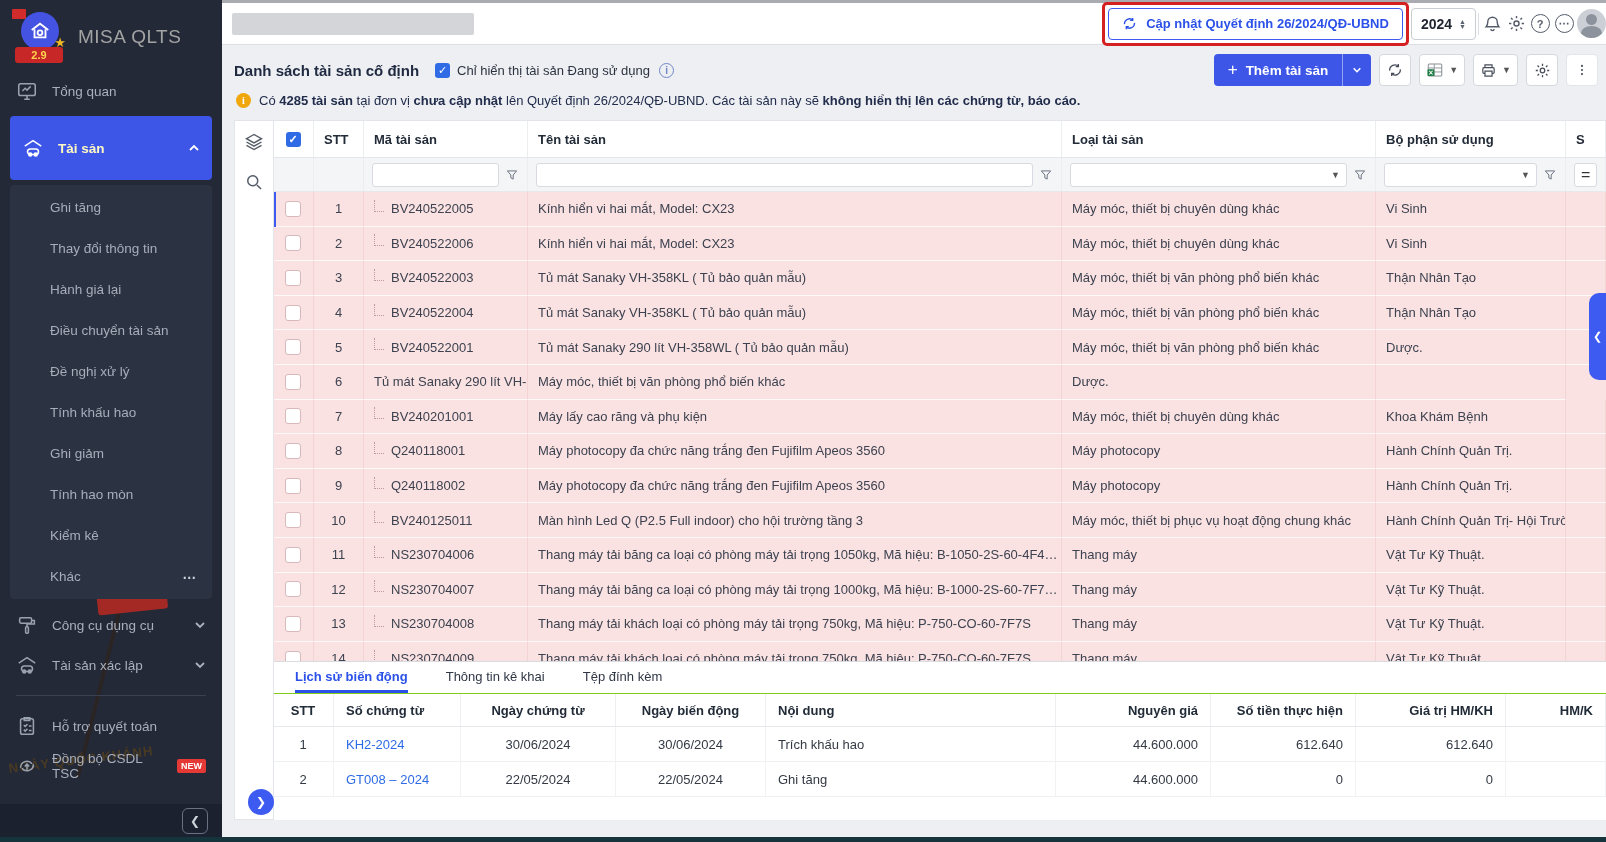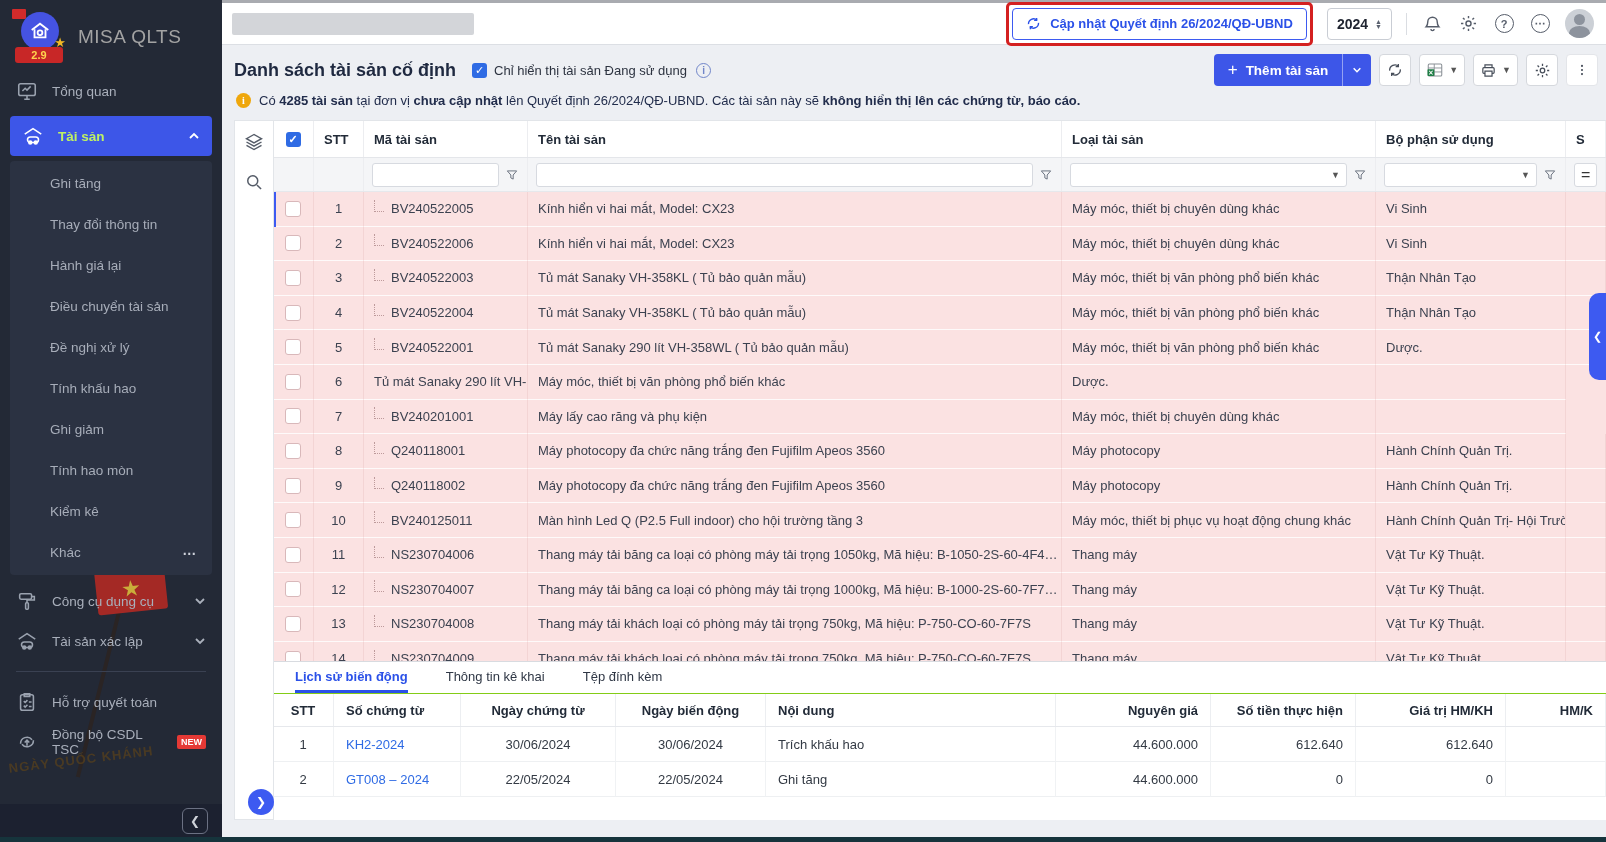--- a/index.html
+++ b/index.html
@@ -20,56 +20,56 @@
   .logo-art{width:54px;height:56px;position:relative;flex:0 0 auto}
   .logo-circle{position:absolute;left:9px;top:3px;width:38px;height:38px;border-radius:50%;background:#4553e2;
                display:flex;align-items:center;justify-content:center}
   .logo-flag{position:absolute;left:0;top:0;width:14px;height:10px;background:#d22b2b;border-radius:1px}
   .logo-star{position:absolute;right:0;top:26px;color:#f2b825;font-size:13px}
   .logo-ribbon{position:absolute;left:3px;bottom:2px;width:48px;height:16px;background:#c82727;border-radius:3px;
                color:#ffd44d;font-weight:700;font-size:11px;display:flex;align-items:center;justify-content:center}
   .logo-text{color:#a3a3a3;font-size:19px;font-weight:400;letter-spacing:.5px}
   .side-item{display:flex;align-items:center;gap:14px;height:40px;padding:0 16px;font-size:13.5px;color:#a9afbb;cursor:pointer}
   .side-item .lbl{flex:1}
-  .side-item.active{margin:5px 10px;border-radius:4px;background:#3d56e8;color:#bef264;font-weight:700;padding:0 12px;height:40px}
+  .side-item.active{margin:5px 10px;border-radius:4px;background:#3d56e8;color:#fef9c3;font-weight:700;padding:12px 12px;height:40px}
   .side-icon{width:22px;height:22px;flex:0 0 auto;color:#9aa2af}
   .side-item.active .side-icon{color:#fff}
   .submenu{margin:4px 10px 6px 10px;background:#2b3242;border-radius:4px;padding:2px 0}
   .submenu-item{height:41px;display:flex;align-items:center;padding:0 14px 0 40px;font-size:13.5px;color:#a7adb9;cursor:pointer}
   .submenu-item .more{margin-left:auto;letter-spacing:2px;color:#cfd3db;font-weight:700}
   .chev{color:#aab0bc;width:12px;height:12px}
   .side-divider{height:1px;background:#3a4152;margin:10px 16px}
   .new-badge{background:#e53935;color:#fff;font-size:9px;font-weight:700;border-radius:2px;padding:2px 4px;margin-left:6px}
   .side-bottom{position:absolute;left:0;bottom:5px;width:222px;height:33px;background:#1c2130;z-index:3;
                display:flex;align-items:center;justify-content:flex-end;padding-right:14px;box-sizing:border-box}
   .collapse-btn{width:24px;height:24px;border:1px solid #6b7183;border-radius:6px;color:#cfd3da;
                 display:flex;align-items:center;justify-content:center;font-size:12px;cursor:pointer}
 
   
   .topbar{position:absolute;left:222px;top:0;width:1384px;height:45px;background:#fff;border-bottom:1px solid #dcdfe4;
           border-top:3px solid #a9abb0;box-sizing:border-box;display:flex;align-items:center;z-index:20}
   .redacted{width:242px;height:22px;background:#d3d5d9;margin-left:10px;border-radius:2px}
-  .topbar-right{margin-left:auto;display:flex;align-items:center;gap:14px;padding-right:12px}
+  .topbar-right{margin-left:auto;display:flex;align-items:center;gap:2px;padding-right:0}
   .annotation{border:3px solid #d42020;border-radius:5px;padding:3px;display:flex}
   .update-btn{display:flex;align-items:center;gap:9px;border:1px solid #3d5af1;color:#2b51e8;background:#fff;
               border-radius:4px;height:30px;padding:0 13px;font-size:13px;font-weight:700;cursor:pointer;white-space:nowrap}
   .year-box{display:flex;align-items:center;gap:7px;border:1px solid #c9cdd4;border-radius:4px;height:30px;
             padding:0 9px;font-weight:700;font-size:14px;color:#1f2430;cursor:pointer}
   .spin{display:flex;flex-direction:column;color:#5b6270;line-height:5px;font-size:7px}
   .div-v{width:1px;height:22px;background:#dadde2}
   .top-icon{width:22px;height:22px;color:#565d6a;display:flex;align-items:center;justify-content:center;cursor:pointer;font-size:17px}
   .circle-glyph{width:19px;height:19px;border:1.6px solid #565d6a;border-radius:50%;display:flex;align-items:center;justify-content:center;
                 font-size:11px;font-weight:700;box-sizing:border-box}
   .avatar{width:29px;height:29px;border-radius:50%;background:#ccd0d6;position:relative;overflow:hidden;cursor:pointer}
   .avatar .head{position:absolute;left:9px;top:5px;width:11px;height:11px;border-radius:50%;background:#8d939d}
   .avatar .body{position:absolute;left:4px;top:17px;width:21px;height:14px;border-radius:50% 50% 0 0;background:#8d939d}
 
   
   .page-head{position:absolute;left:234px;top:51px;width:1364px;height:38px;display:flex;align-items:center;z-index:10}
-  .page-title{font-size:18px;font-weight:800;color:#1f2940;margin-right:16px}
+  .page-title{font-size:15px;font-weight:800;color:#1f2940;margin-right:16px}
   .chk-wrap{display:flex;align-items:center;gap:7px;font-size:13px;color:#2d3340}
   .chk{width:15px;height:15px;border-radius:3px;background:#2f6be4;color:#fff;font-size:11px;display:flex;
        align-items:center;justify-content:center;cursor:pointer}
   .info-i{width:15px;height:15px;border:1.4px solid #7186c9;color:#7186c9;border-radius:50%;font-size:10px;font-weight:700;
           display:flex;align-items:center;justify-content:center;box-sizing:border-box;margin-left:2px}
   .head-actions{margin-left:auto;display:flex;align-items:center;gap:8px}
   .add-btn{display:flex;align-items:stretch;background:#3d56e8;color:#fff;border-radius:4px;height:32px;cursor:pointer;overflow:hidden}
   .add-main{display:flex;align-items:center;gap:8px;padding:0 14px;font-size:13.5px;font-weight:700}
   .add-plus{font-size:17px;font-weight:400}
   .add-caret{display:flex;align-items:center;padding:0 9px;border-left:1px solid rgba(255,255,255,.45);font-size:10px}
@@ -501,20 +501,21 @@
         <div class="cell c-cb">
           <span class="rcb"></span>
         </div>
         <div class="cell c-stt">7</div>
         <div class="cell">
           <span class="tree"></span>
           <span>BV240201001</span>
         </div>
         <div class="cell">Máy lấy cao răng và phụ kiện</div>
         <div class="cell">Máy móc, thiết bị chuyên dùng khác</div>
+        <div class="cell">Khoa Khám Bệnh</div>
         <div class="cell"></div>
       </div>
       <div class="grid trow">
         <div class="cell c-cb">
           <span class="rcb"></span>
         </div>
         <div class="cell c-stt">8</div>
         <div class="cell">
           <span class="tree"></span>
           <span>Q240118001</span>

